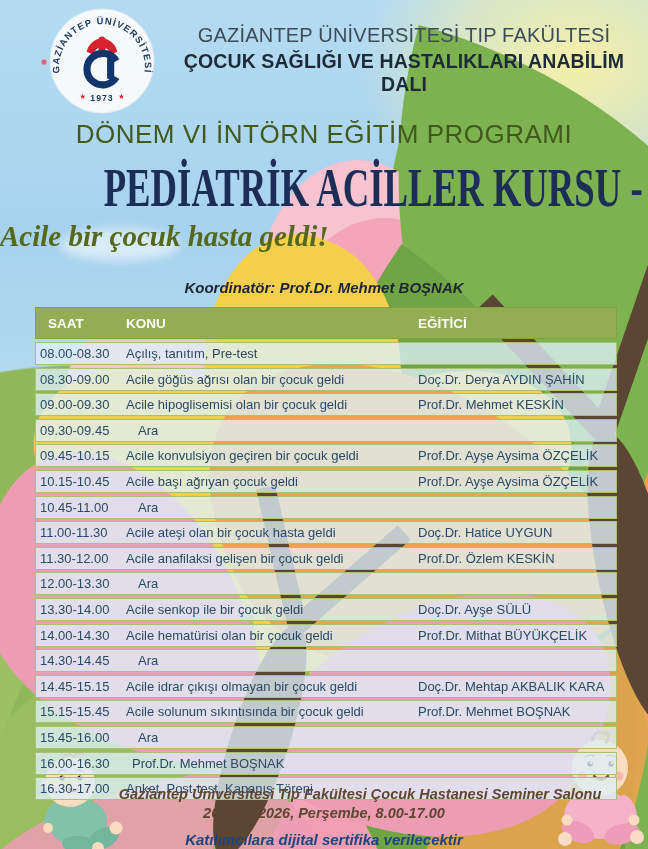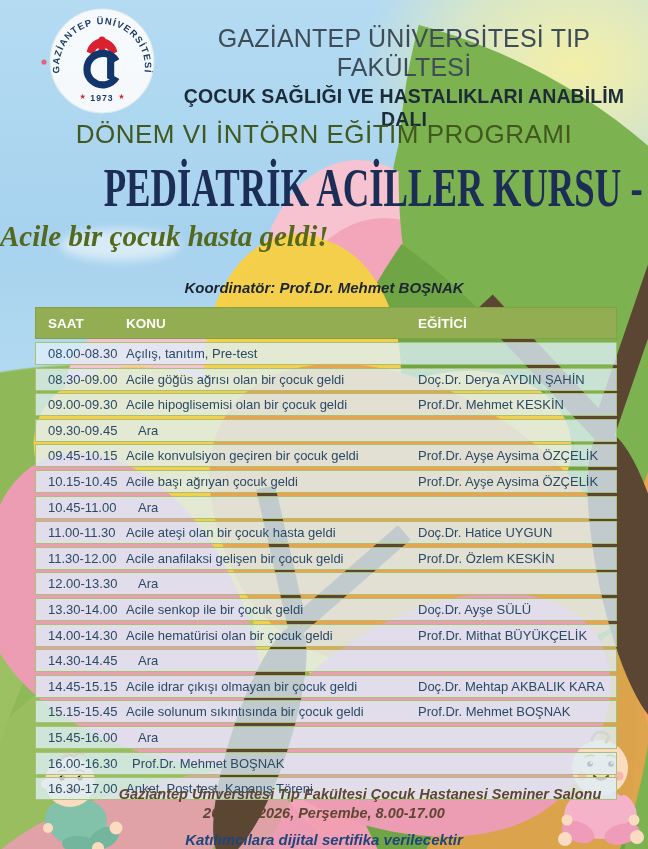--- a/index.html
+++ b/index.html
@@ -5,42 +5,42 @@
   html,body{margin:0;padding:0;}
   body{width:648px;height:849px;overflow:hidden;font-family:"Liberation Sans",sans-serif;}
   .poster{position:relative;width:648px;height:849px;overflow:hidden;
     background:linear-gradient(180deg,#b4dbf2 0%,#a7d2ee 28%,#b9def2 55%,#cfe9f6 75%,#daeef8 88%);}
   .bg{position:absolute;inset:0;z-index:0;}
   .content{position:absolute;inset:0;z-index:2;}
 
   .uni-logo{position:absolute;left:46px;top:5px;width:112px;height:114px;}
 
   .header-text{position:absolute;left:178px;top:24px;width:452px;text-align:center;}
-  .hline1{font-size:25px;font-weight:400;color:#3e4c58;letter-spacing:.2px;}
+  .hline1{font-size:20px;font-weight:400;color:#3e4c58;letter-spacing:.2px;}
   .hline2{font-size:19.5px;font-weight:700;color:#1d2b38;margin-top:3px;letter-spacing:.1px;}
 
   .program-label{position:absolute;left:0;top:119px;width:100%;text-align:center;
     font-size:26px;color:#41591f;letter-spacing:.5px;}
   .main-title{position:absolute;left:0;top:157px;width:100%;text-align:center;
     font-family:"Liberation Serif",serif;font-weight:700;font-size:54px;color:#1c2e55;
     transform:scaleX(.68);transform-origin:50% 50%;white-space:nowrap;letter-spacing:0;}
   .sub-title{position:absolute;left:0;top:220px;width:100%;text-align:left;
     font-family:"Liberation Serif",serif;font-style:italic;font-weight:700;
     font-size:29px;color:#55691e;}
   .coordinator{position:absolute;left:0;top:279px;width:100%;text-align:center;
     font-size:15px;font-weight:700;font-style:italic;color:#1c2531;}
 
   .schedule{position:absolute;left:35px;top:307px;width:582px;}
   .shead,.srow{display:grid;grid-template-columns:88px 286px 1fr;align-items:center;}
   .shead{background:#93ad52;border:1px solid #86a145;height:30px;margin-bottom:3px;
     color:#fff;font-weight:700;font-size:13.5px;}
   .shead .c-saat{padding-left:12px;}
   .srow{background:rgba(222,239,249,.78);border:1px solid #a9c172;height:21px;
     margin-bottom:2.6px;color:#2b4a66;font-size:13px;}
-  .c-saat{padding-left:12px;}
+  .c-saat{padding-left:4px;}
   .c-konu{padding-left:2px;}
   .c-konu.ara{padding-left:14px;}
   .c-egitici{padding-left:8px;}
 
   .footer-venue{position:absolute;left:0;top:786px;width:100%;text-align:center;
     font-size:14.5px;font-style:italic;font-weight:700;color:#5e4631;padding-left:36px;}
   .footer-date{position:absolute;left:0;top:805px;width:100%;text-align:center;
     font-size:14.5px;font-style:italic;font-weight:700;color:#5e4631;}
   .footer-note{position:absolute;left:0;top:831px;width:100%;text-align:center;
     font-size:15px;font-style:italic;font-weight:700;color:#20457c;}

